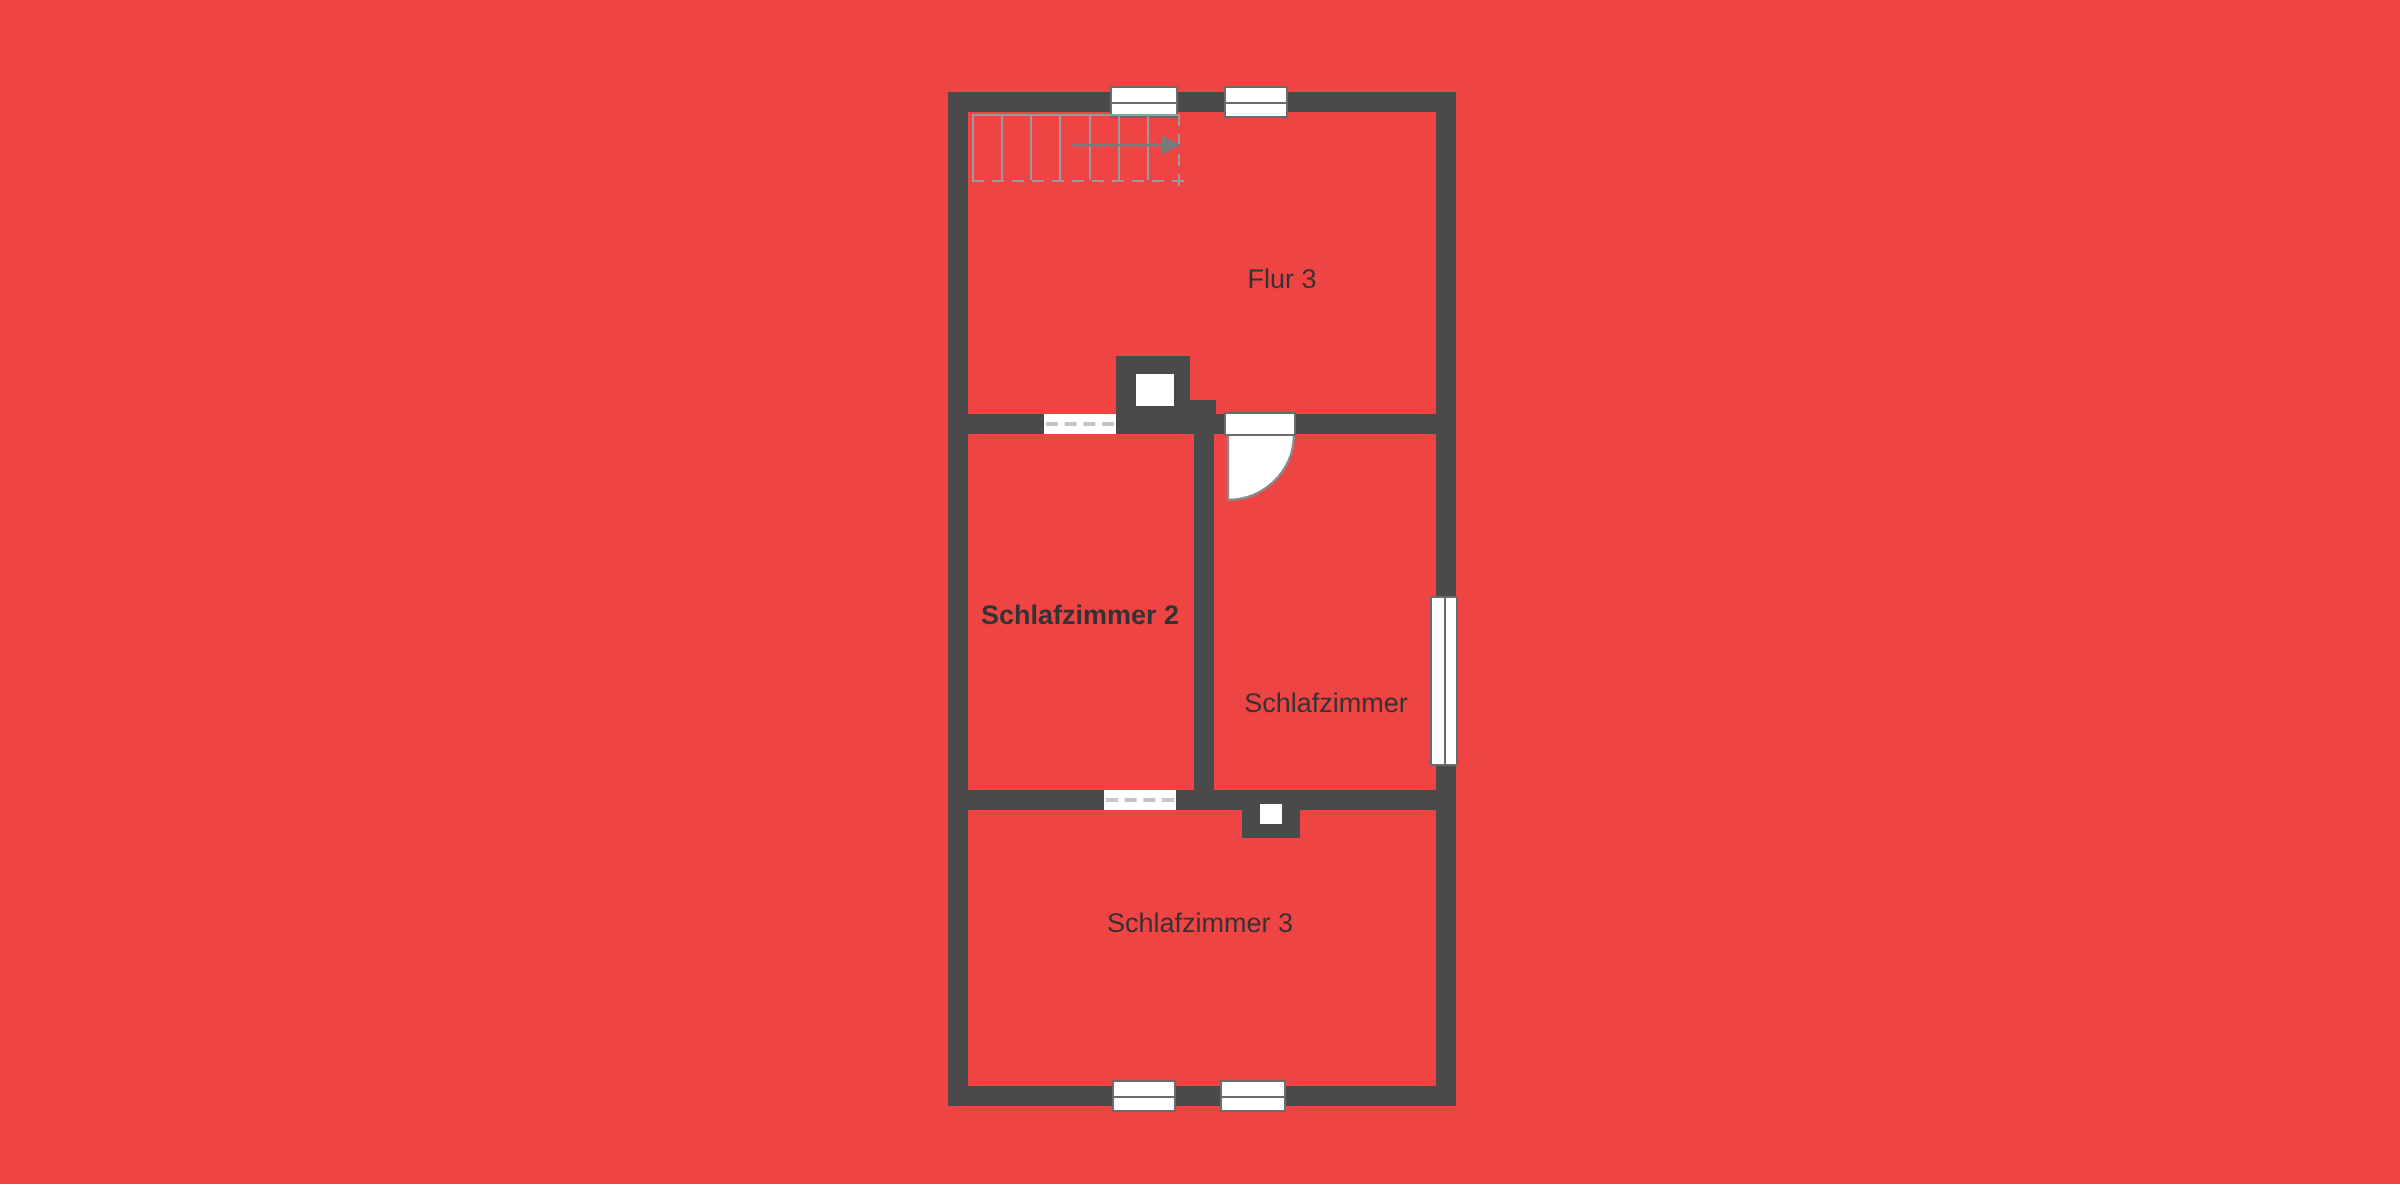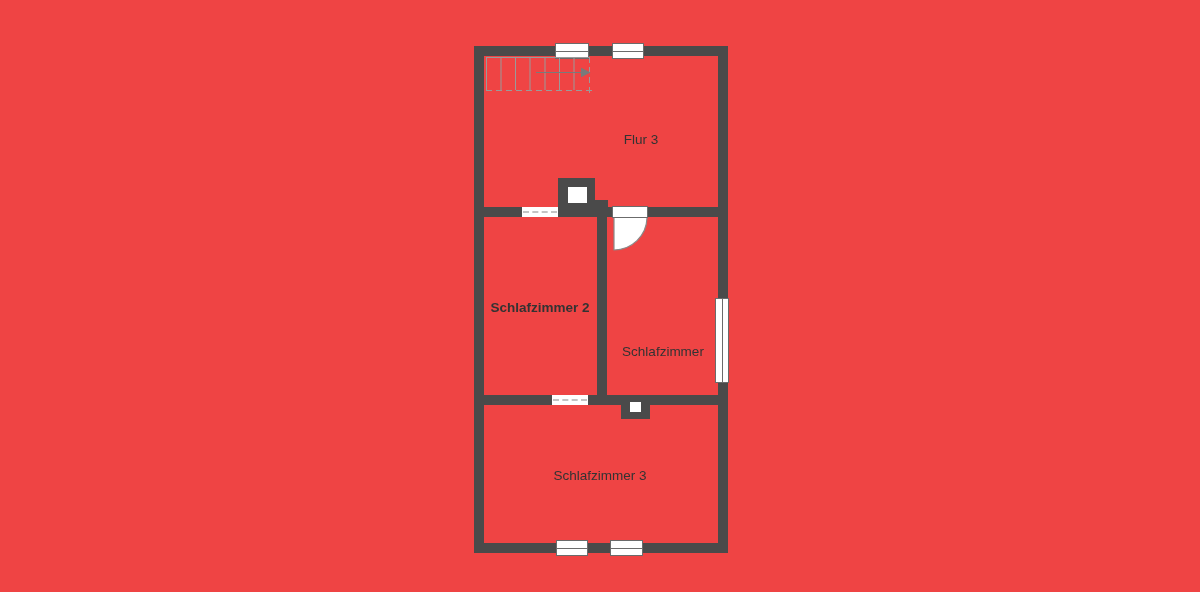--- a/index.html
+++ b/index.html
@@ -88,14 +88,14 @@
     <g>
       <line x1="536" y1="72.5" x2="582" y2="72.5" stroke="#7a7a7a" stroke-width="1.2"></line>
       <polygon points="581,67.8 590.5,72.5 581,77.2" fill="#7a7a7a"></polygon>
     </g>
     <path d="M 614 218 L 614 250 A 33 33 0 0 0 647 218" fill="#ffffff" stroke="#8a8a8a" stroke-width="1.2"></path>
   </svg>
 
   <div class="room-label" style="left:561px;top:132px;">Flur 3</div>
   <div class="room-label" style="left:460px;top:300px;font-weight:bold;">Schlafzimmer 2</div>
   <div class="room-label" style="left:583px;top:300px;margin-top:44px;">Schlafzimmer</div>
-  <div class="room-label" style="left:520px;top:468px;">Schlafzimmer 3</div>
+  <div class="room-label" style="left:520px;top:454px;">Schlafzimmer 3</div>
 </div>
 
 </body></html>

